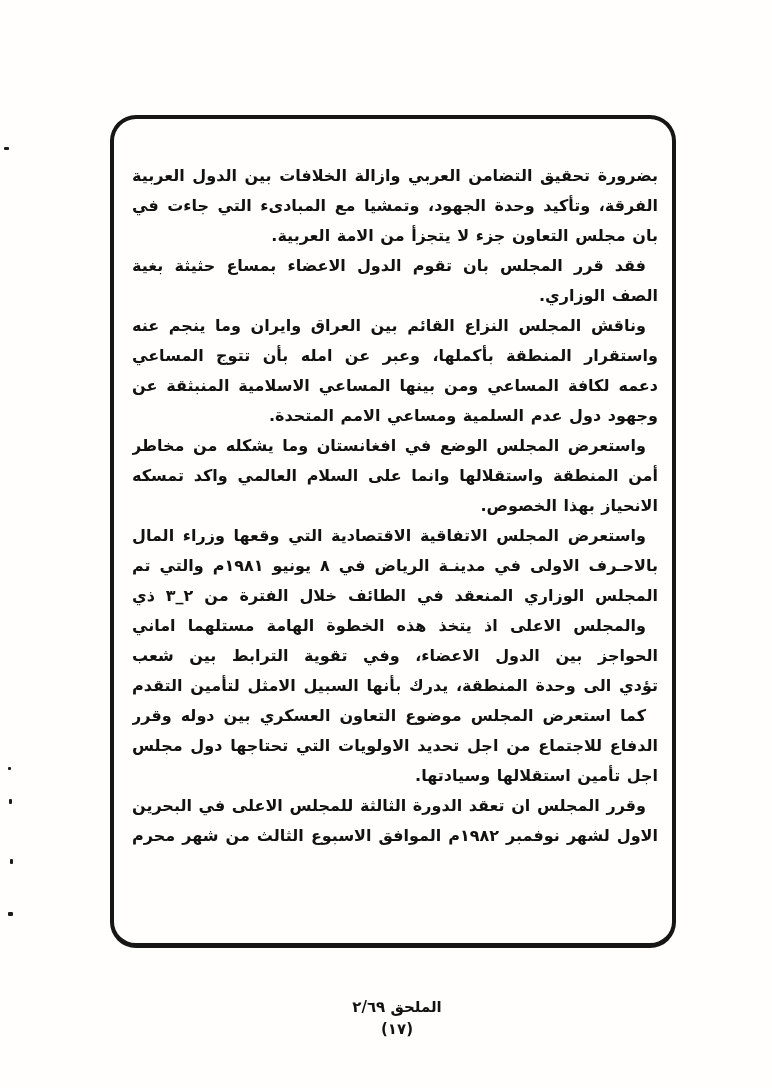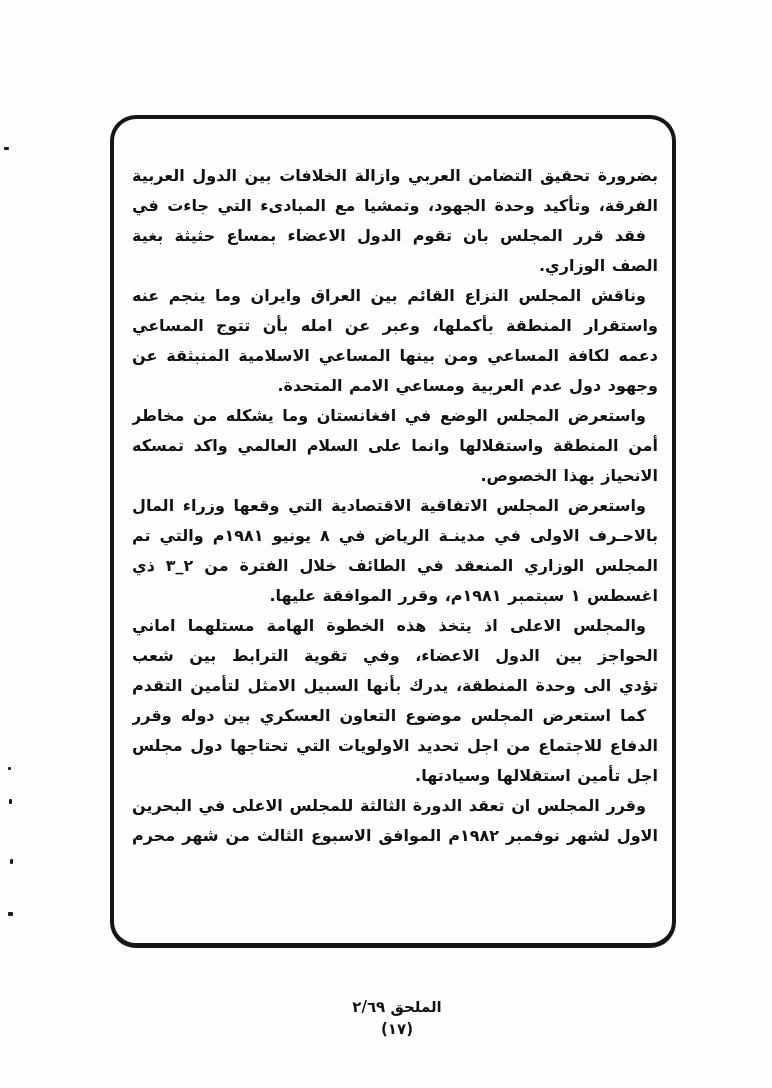--- a/index.html
+++ b/index.html
@@ -86,33 +86,33 @@
   <span class="speck s1"></span>
   <span class="speck s2"></span>
   <span class="speck s3"></span>
   <span class="speck s4"></span>
   <span class="speck s5"></span>
 
   <div class="text-box">
     <div class="doc-text" dir="rtl">
         <div class="line" dir="rtl">بضرورة تحقيق التضامن العربي وازالة الخلافات بين الدول العربية الشقيقة ونبذ</div>
         <div class="line" dir="rtl">الفرقة، وتأكيد وحدة الجهود، وتمشيا مع المبادىء التي جاءت في النظام الاساسي،</div>
+        <div class="line end" dir="rtl">بان مجلس التعاون جزء لا يتجزأ من الامة العربية.</div>
         <div class="line indent" dir="rtl">فقد قرر المجلس بان تقوم الدول الاعضاء بمساع حثيثة بغية تحقيق وحدة</div>
         <div class="line end" dir="rtl">الصف الوزاري.</div>
         <div class="line indent" dir="rtl">وناقش المجلس النزاع القائم بين العراق وايران وما ينجم عنه من تهديد لأمن</div>
         <div class="line" dir="rtl">واستقرار المنطقة بأكملها، وعبر عن امله بأن تتوج المساعي السلمية بالنجاح مؤكدا</div>
         <div class="line" dir="rtl">دعمه لكافة المساعي ومن بينها المساعي الاسلامية المنبثقة عن المؤتمر الاسلامي</div>
-        <div class="line end" dir="rtl">وجهود دول عدم العربية ومساعي الامم المتحدة.</div>
+        <div class="line end" dir="rtl">وجهود دول عدم السلمية ومساعي الامم المتحدة.</div>
         <div class="line indent" dir="rtl">واستعرض المجلس الوضع في افغانستان وما يشكله من مخاطر ليس فقط على</div>
         <div class="line" dir="rtl">أمن المنطقة واستقلالها وانما على السلام العالمي واكد تمسكه بقرارات المؤتمر</div>
         <div class="line end" dir="rtl">الانحياز بهذا الخصوص.</div>
         <div class="line indent" dir="rtl">واستعرض المجلس الاتفاقية الاقتصادية التي وقعها وزراء المال والاقتصاد</div>
         <div class="line" dir="rtl">بالاحـرف الاولى في مدينـة الرياض في ٨ يونيو ١٩٨١م والتي تم بحثها من قبل</div>
         <div class="line" dir="rtl">المجلس الوزاري المنعقد في الطائف خلال الفترة من ٢_٣ ذي القعدة ١٤٠١هـ ٣١</div>
-        <div class="line end" dir="rtl">اغسطس ١ سبتمبر ١٩٨١م، وقرر الموافقة عليها.</div>
         <div class="line indent" dir="rtl">والمجلس الاعلى اذ يتخذ هذه الخطوة الهامة مستلهما اماني المواطن في ازالة</div>
         <div class="line" dir="rtl">الحواجز بين الدول الاعضاء، وفي تقوية الترابط بين شعب المنطقة، على اسس صلبة</div>
         <div class="line" dir="rtl">تؤدي الى وحدة المنطقة، يدرك بأنها السبيل الامثل لتأمين التقدم والازدهار لجميع</div>
         <div class="line indent" dir="rtl">كما استعرض المجلس موضوع التعاون العسكري بين دوله وقرر دعوة وزراء</div>
         <div class="line" dir="rtl">الدفاع للاجتماع من اجل تحديد الاولويات التي تحتاجها دول مجلس التعاون من</div>
         <div class="line end" dir="rtl">اجل تأمين استقلالها وسيادتها.</div>
         <div class="line indent" dir="rtl">وقرر المجلس ان تعقد الدورة الثالثة للمجلس الاعلى في البحرين في الاسبوع</div>
         <div class="line end" dir="rtl">الاول لشهر نوفمبر ١٩٨٢م الموافق الاسبوع الثالث من شهر محرم ١٤٠٣ هجرية.</div>
       </div>
   </div>

